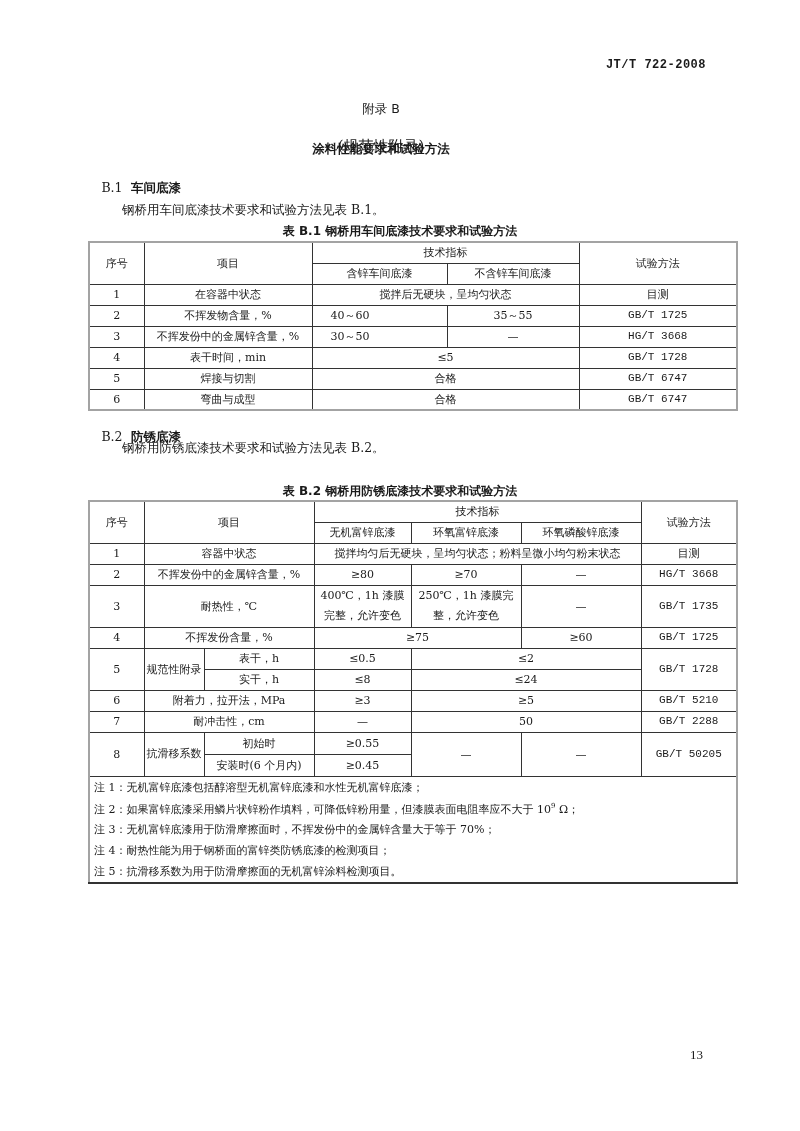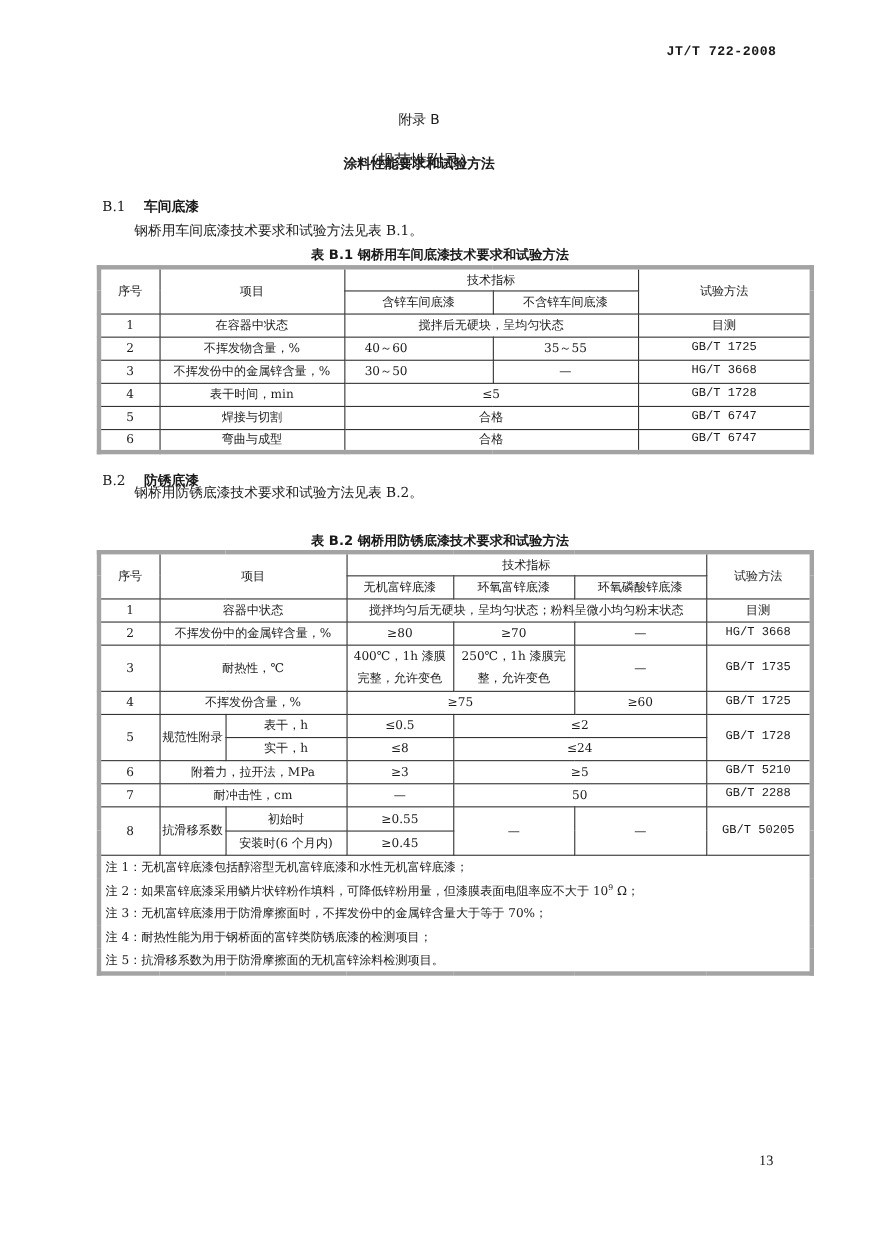--- a/index.html
+++ b/index.html
@@ -1,28 +1,28 @@
 <!DOCTYPE html>
 <html><head>
 <meta charset="utf-8">
 <style>
   html, body { margin: 0; padding: 0; background: #ffffff; }
   body { width: 800px; height: 1131px; position: relative; font-family: "DejaVu Serif", "Liberation Serif", serif; color: #1a1a1a; overflow: hidden; }
-  .std-code { position: absolute; top: 40px; right: 94px; font-family: "Liberation Mono", "DejaVu Sans Mono", monospace; font-size: 12px; font-weight: bold; letter-spacing: 0.5px; }
+  .std-code { position: absolute; top: 58px; right: 94px; font-family: "Liberation Mono", "DejaVu Sans Mono", monospace; font-size: 12px; font-weight: bold; letter-spacing: 0.5px; }
   .center { position: absolute; left: 0; width: 762px; text-align: center; }
   .t1 { top: 101px; font-size: 12.5px; font-family: "DejaVu Sans", sans-serif; }
   .t2 { top: 137px; font-size: 15px; }
   .t3 { top: 141px; font-size: 12.5px; font-family: "DejaVu Sans", sans-serif; font-weight: bold; }
-  .sec { position: absolute; left: 93px; font-size: 12.5px; font-family: "DejaVu Sans", sans-serif; font-weight: bold; }
+  .sec { position: absolute; left: 93px; font-size: 12.5px; font-family: "DejaVu Sans", sans-serif; font-weight: bold; text-align: center; }
   .sec .num { display: inline-block; width: 38px; font-weight: normal; font-family: "DejaVu Serif", serif; }
   .para { position: absolute; left: 122px; font-size: 12.5px; }
   .caption { position: absolute; left: 0; width: 800px; text-align: center; font-size: 12px; font-family: "DejaVu Sans", sans-serif; font-weight: bold; }
   table { position: absolute; left: 88px; width: 648px; border-collapse: collapse; table-layout: fixed; font-size: 11px; }
   td { border: 1px solid #333; text-align: center; vertical-align: middle; padding: 0 2px; line-height: 15px; }
-  table.outer { border: 4px solid #a3a3a3; }
+  table.outer { border: 2px solid #a3a3a3; }
   .mono { font-family: "Liberation Mono", "DejaVu Sans Mono", monospace; }
   .note-cell { text-align: left; padding-left: 4px; height: 21px; border-top: none; border-bottom: none; }
   .note-first { border-top: 1px solid #333; }
   sup { font-size: 7px; }
   .page-num { position: absolute; top: 1047px; left: 690px; font-size: 13px; font-family: "Liberation Serif", serif; }
 </style>
 </head>
 <body>
 
 <div class="std-code">JT/T  722-2008</div>

